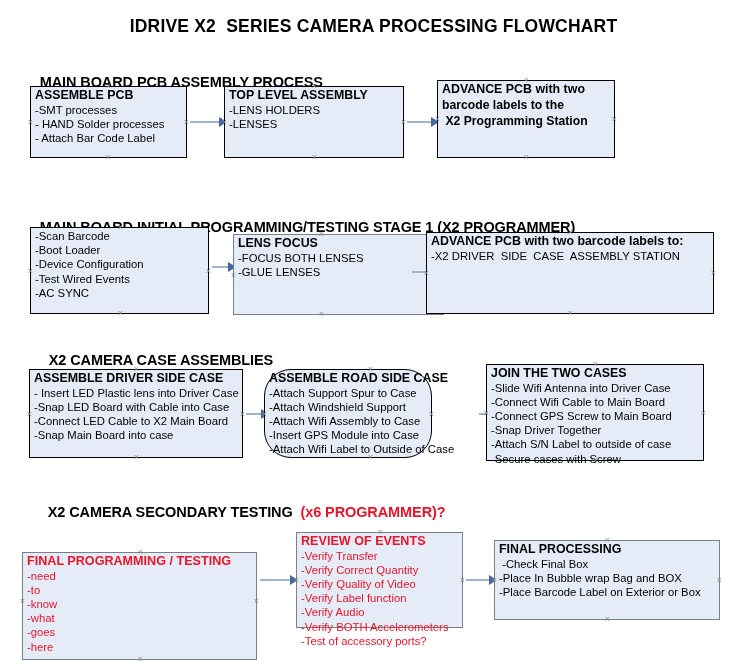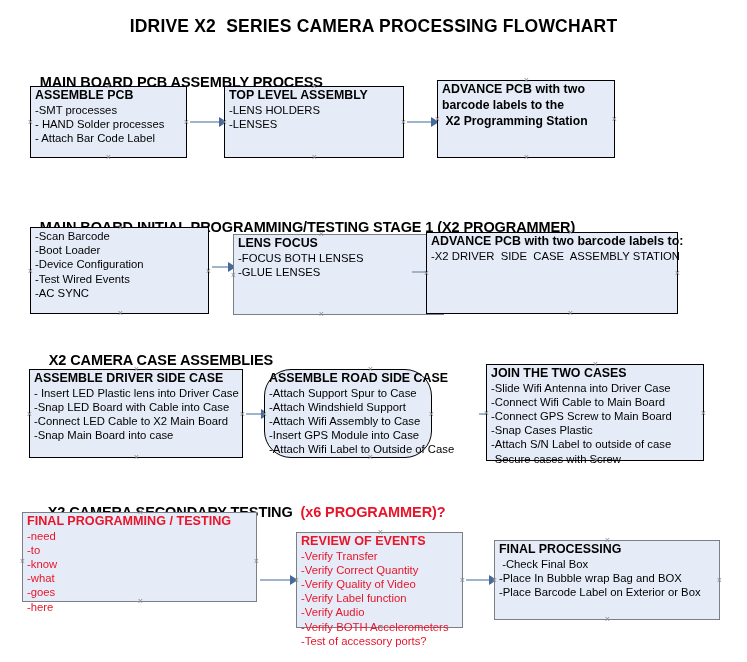--- a/index.html
+++ b/index.html
@@ -184,21 +184,21 @@
     <span class="hx" style="left:84px;bottom:-4px;"></span>
     <span class="hx" style="left:-4px;top:37px;"></span>
     <span class="hx" style="right:-4px;top:37px;"></span>
   </div>
 
   <div class="conn" style="left:412px;top:267px;width:28px;">
     <span class="shaft"></span>
     <span class="head"></span>
   </div>
 
-  <div class="box b-black" style="left:426px;top:232px;width:252px;height:82px;">
+  <div class="box b-black" style="left:426px;top:232px;width:288px;height:82px;">
     <div class="inner">
       <div class="head">ADVANCE PCB with two barcode labels to:</div>
       <div class="line">-X2 DRIVER  SIDE  CASE  ASSEMBLY STATION</div>
     </div>
     <span class="hx" style="left:140px;top:-4px;"></span>
     <span class="hx" style="left:140px;bottom:-4px;"></span>
     <span class="hx" style="left:-4px;top:37px;"></span>
     <span class="hx" style="right:-4px;top:37px;"></span>
   </div>
 
@@ -244,35 +244,35 @@
     <span class="shaft"></span>
     <span class="head"></span>
   </div>
 
   <div class="box b-black" style="left:486px;top:364px;width:218px;height:97px;">
     <div class="inner">
       <div class="head">JOIN THE TWO CASES</div>
       <div class="line">-Slide Wifi Antenna into Driver Case</div>
       <div class="line">-Connect Wifi Cable to Main Board</div>
       <div class="line">-Connect GPS Screw to Main Board</div>
-      <div class="line">-Snap Cases Plastic</div>
+      <div class="line">-Snap Driver Together</div>
       <div class="line">-Attach S/N Label to outside of case</div>
       <div class="line">-Secure cases with Screw</div>
     </div>
     <span class="hx" style="left:105px;top:-4px;"></span>
     <span class="hx" style="left:105px;bottom:-4px;"></span>
     <span class="hx" style="left:-4px;top:45px;"></span>
     <span class="hx" style="right:-4px;top:45px;"></span>
   </div>
 
   <div class="section-head" style="left:32px;top:488px;">
     <span>X2 CAMERA SECONDARY TESTING  </span><span class="accent">(x6 PROGRAMMER)?</span>
   </div>
 
-  <div class="box b-gray red" style="left:22px;top:512px;width:235px;height:90px;">
+  <div class="box b-gray red" style="left:22px;top:552px;width:235px;height:108px;">
     <div class="inner">
       <div class="head">FINAL PROGRAMMING / TESTING</div>
       <div class="line">-need</div>
       <div class="line">-to</div>
       <div class="line">-know</div>
       <div class="line">-what</div>
       <div class="line">-goes</div>
       <div class="line">-here</div>
     </div>
     <span class="hx" style="left:114px;top:-4px;"></span>

